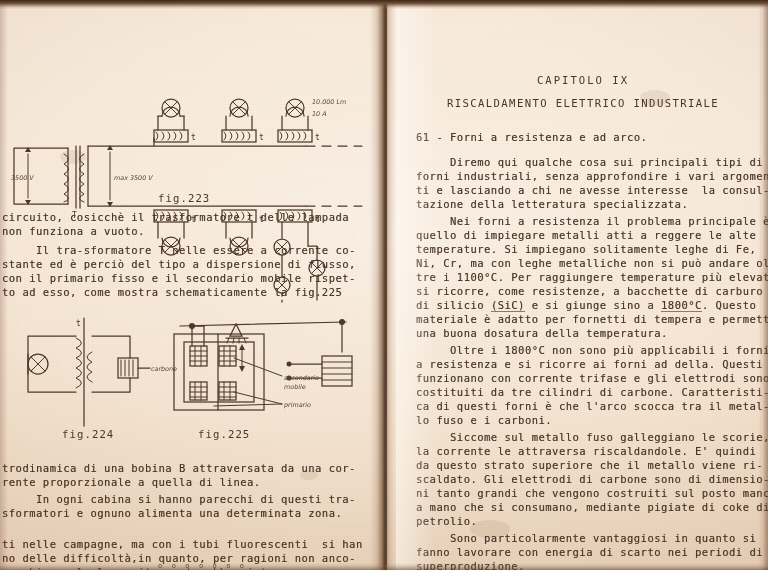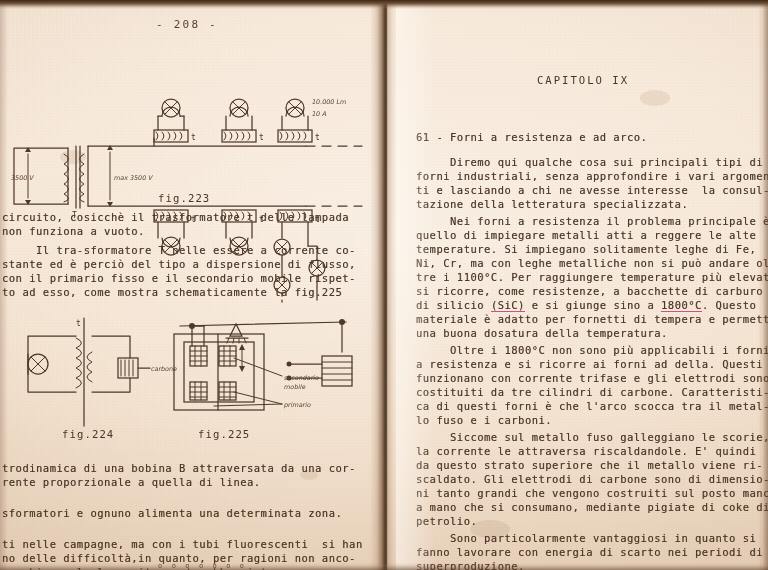--- a/index.html
+++ b/index.html
@@ -147,21 +147,20 @@
   <div class="paper-base"></div>
   <div class="paper-grain"></div>
 
   <div class="spot" style="left:60px;top:150px;width:26px;height:14px;"></div>
   <div class="spot" style="left:300px;top:470px;width:18px;height:10px;"></div>
   <div class="spot" style="left:640px;top:90px;width:30px;height:16px;"></div>
   <div class="spot" style="left:470px;top:520px;width:40px;height:18px;"></div>
 
   <div class="pg pg-left">
 
-    <div class="folio">- 208 -</div>
 
     <div class="fig" style="left:6px; top:62px; width:362px; height:130px;">
       <svg width="362" height="130" viewBox="0 0 362 130">
 
         <path class="ink" d="M8,86 L8,142 M8,86 L62,86 M8,142 L62,142"></path>
         <path class="ink-th" d="M22,92 L22,136"></path>
         <path class="ink-f" d="M19,90 l3,-5 l3,5 z"></path>
         <path class="ink-f" d="M19,138 l3,5 l3,-5 z"></path>
         <text class="hand" x="5" y="118">3500 V</text>
 
@@ -336,32 +335,34 @@
         <text class="hand" x="114" y="95">primario</text>
       </svg>
     </div>
 
     <div class="figlabel" style="left:62px; top:428px;">fig.224</div>
     <div class="figlabel" style="left:198px; top:428px;">fig.225</div>
 
     <div class="tw" style="left:2px; top:461px;">trodinamica di una bobina B attraversata da una cor-</div>
     <div class="tw" style="left:2px; top:475px;">rente proporzionale a quella di linea.</div>
 
+    <div class="tw" style="left:2px; top:492px;">     In ogni cabina si hanno parecchi di questi tra-</div>
     <div class="tw" style="left:2px; top:506px;">sformatori e ognuno alimenta una determinata zona.</div>
 
     <div class="tw" style="left:2px; top:537px;">ti nelle campagne, ma con i tubi fluorescenti  si han</div>
     <div class="tw" style="left:2px; top:551px;">no delle difficoltà,in quanto, per ragioni non anco-</div>
     <div class="tw" style="left:2px; top:565px;">ra chiare, la loro vita resta abbreviata.</div>
 
     <div class="dots" style="left:158px; top:562px;">o o o o o o o</div>
   </div>
 
   <div class="pg pg-right">
 
     <div class="chapline" style="top:74px;">CAPITOLO IX</div>
+    <div class="chapline" style="top:97px; letter-spacing:1.4px;">RISCALDAMENTO ELETTRICO INDUSTRIALE</div>
 
     <div class="tw" style="left:18px; top:130px;"><span>61 - </span><span class="u">Forni a resistenza e ad arco.</span></div>
 
     <div class="tw" style="left:18px; top:155px;">     Diremo qui qualche cosa sui principali tipi di</div>
     <div class="tw" style="left:18px; top:169px;">forni industriali, senza approfondire i vari argomen</div>
     <div class="tw" style="left:18px; top:183px;">ti e lasciando a chi ne avesse interesse  la consul-</div>
     <div class="tw" style="left:18px; top:197px;">tazione della letteratura specializzata.</div>
 
     <div class="tw" style="left:18px; top:214px;"><span>     Nei </span><span class="u">forni a resistenza</span><span> il problema principale è</span></div>
     <div class="tw" style="left:18px; top:228px;">quello di impiegare metalli atti a reggere le alte</div>

